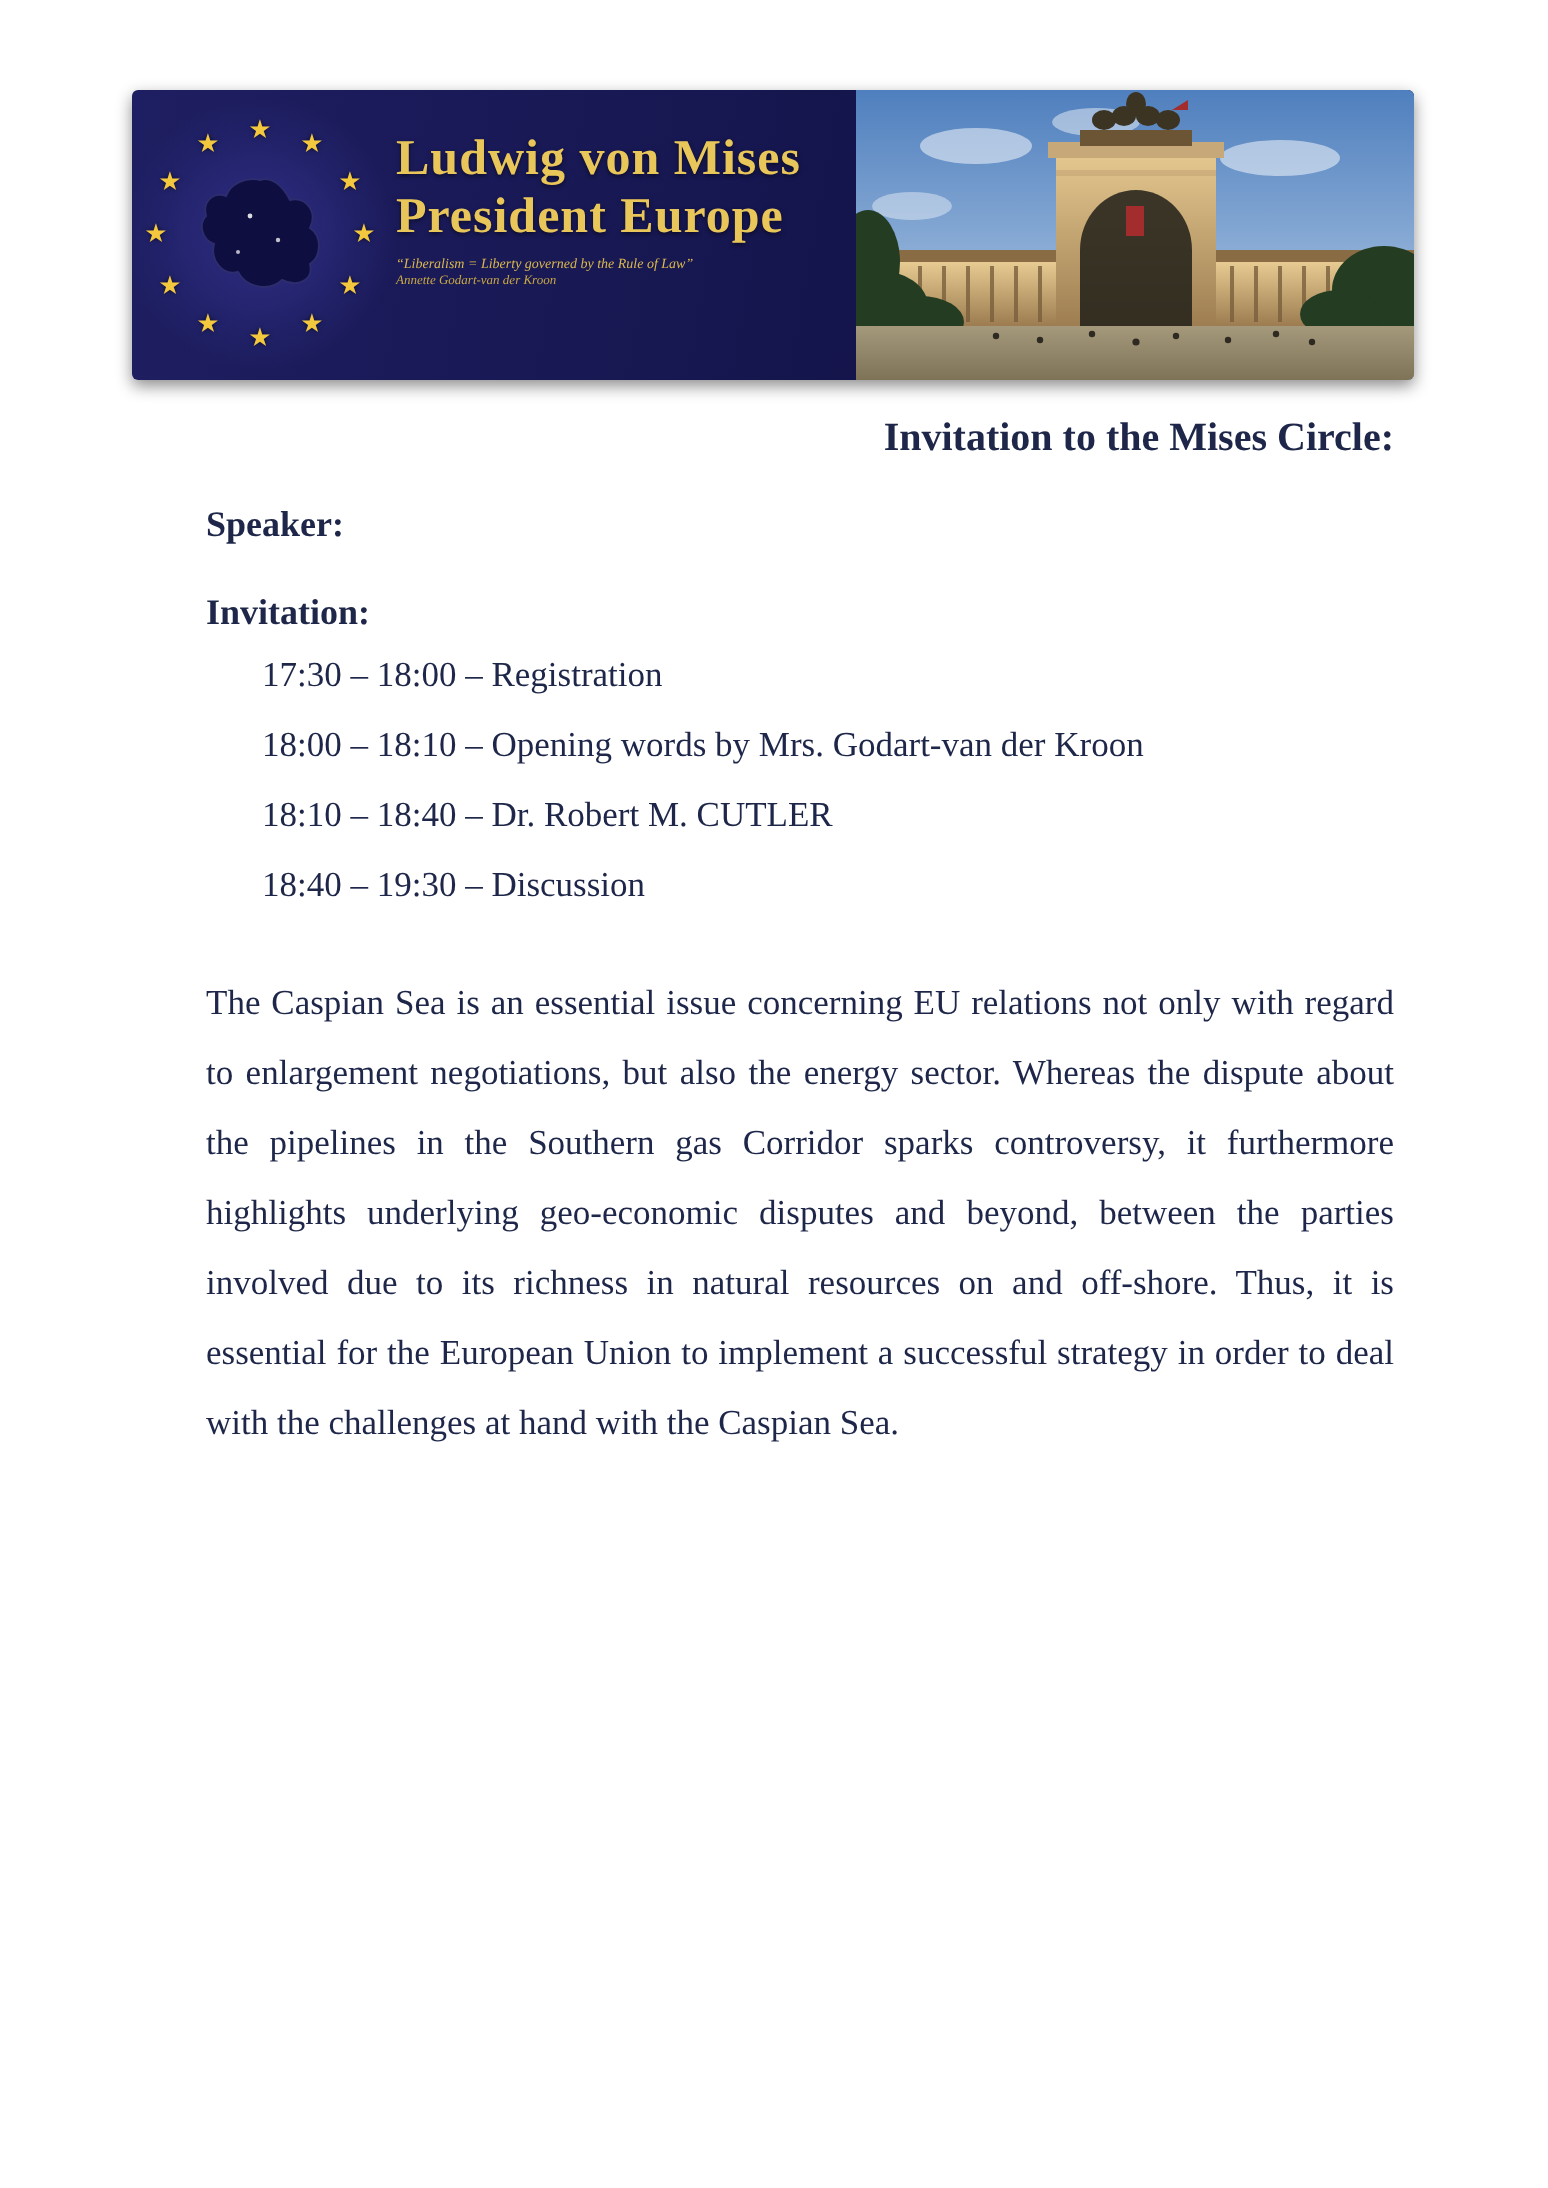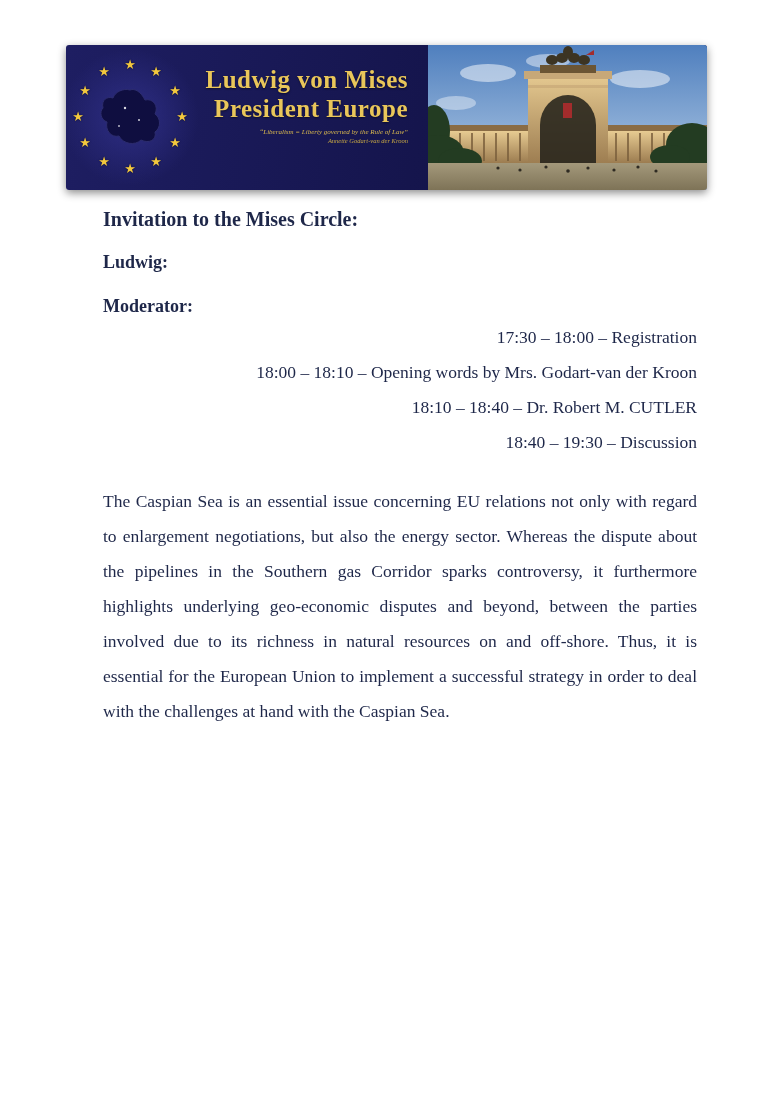--- a/index.html
+++ b/index.html
@@ -41,22 +41,22 @@
   .s4{transform:translate(52px,0)}
   .s5{transform:translate(45px,26px)}
   .s6{transform:translate(26px,45px)}
   .s7{transform:translate(0,52px)}
   .s8{transform:translate(-26px,45px)}
   .s9{transform:translate(-45px,26px)}
   .s10{transform:translate(-52px,0)}
   .s11{transform:translate(-45px,-26px)}
   .s12{transform:translate(-26px,-45px)}
   .banner-title{
-    position:absolute;left:122px;top:20px;width:220px;
-    text-align:right;color:#e9c65a;
+    position:absolute;left:132px;top:20px;width:220px;
+    text-align:left;color:#e9c65a;
   }
   .org-line{
     font-size:25px;line-height:29px;font-weight:600;
     letter-spacing:.5px;
     text-shadow:0 1px 2px rgba(0,0,0,.5);
   }
   .tagline{
     margin-top:5px;font-size:7px;line-height:9px;font-style:italic;color:#d9b84e;
   }
   .tagline2{
@@ -64,40 +64,40 @@
   }
   .banner-photo{
     position:absolute;right:0;top:0;width:279px;height:145px;
   }
   .banner-photo svg{display:block;width:279px;height:145px;}
   
   .doc{
     margin:0 77px 0 103px; 
   }
   .title{
-    margin:16px 0 0;text-align:left;
+    margin:16px 0 0;text-align:right;
     font-size:20px;line-height:26px;font-weight:bold;
   }
   .subject{
     margin:19px 0 0;text-align:center;
     font-size:21px;line-height:28px;font-weight:bold;
     letter-spacing:.2px;
   }
   .label{
     margin:16px 0 0;
     font-size:18px;line-height:28px;font-weight:bold;
   }
   .indent{margin-left:28px;}
   .person-line{
     margin:2px 0 0;
     font-size:17.5px;line-height:35px;
   }
   .person-name{font-weight:bold;font-style:italic;}
   .programme-list p{
-    margin:0;font-size:17.5px;line-height:35px;text-align:right;
+    margin:0;font-size:17.5px;line-height:35px;
   }
   .body-par{
     margin:24px 0 0;
     font-size:17.5px;line-height:35px;
     text-align:justify;
   }
   .footer-note{
     margin:24px 0 0;text-align:center;
     font-size:15.5px;line-height:22px;font-style:italic;
   }
@@ -223,23 +223,23 @@
         </g>
       </svg>
     </div>
   </div>
 
   <div class="doc">
 
     <h1 class="title">Invitation to the Mises Circle:</h1>
 
 
-    <p class="label">Ludwig:</p>
-
-    <p class="label">Moderator:</p>
+    <p class="label">Speaker:</p>
+
+    <p class="label">Invitation:</p>
 
     <div class="programme-list indent">
       <p>17:30 – 18:00 – Registration</p>
       <p>18:00 – 18:10 – Opening words by Mrs. Godart-van der Kroon</p>
       <p>18:10 – 18:40 – Dr. Robert M. CUTLER</p>
       <p>18:40 – 19:30 – Discussion</p>
     </div>
 
     <p class="body-par">The Caspian Sea is an essential issue concerning EU relations not only with regard to enlargement negotiations, but also the energy sector. Whereas the dispute about the pipelines in the Southern gas Corridor sparks controversy, it furthermore highlights underlying geo-economic disputes and beyond, between the parties involved due to its richness in natural resources on and off-shore. Thus, it is essential for the European Union to implement a successful strategy in order to deal with the challenges at hand with the Caspian Sea.</p>
 

